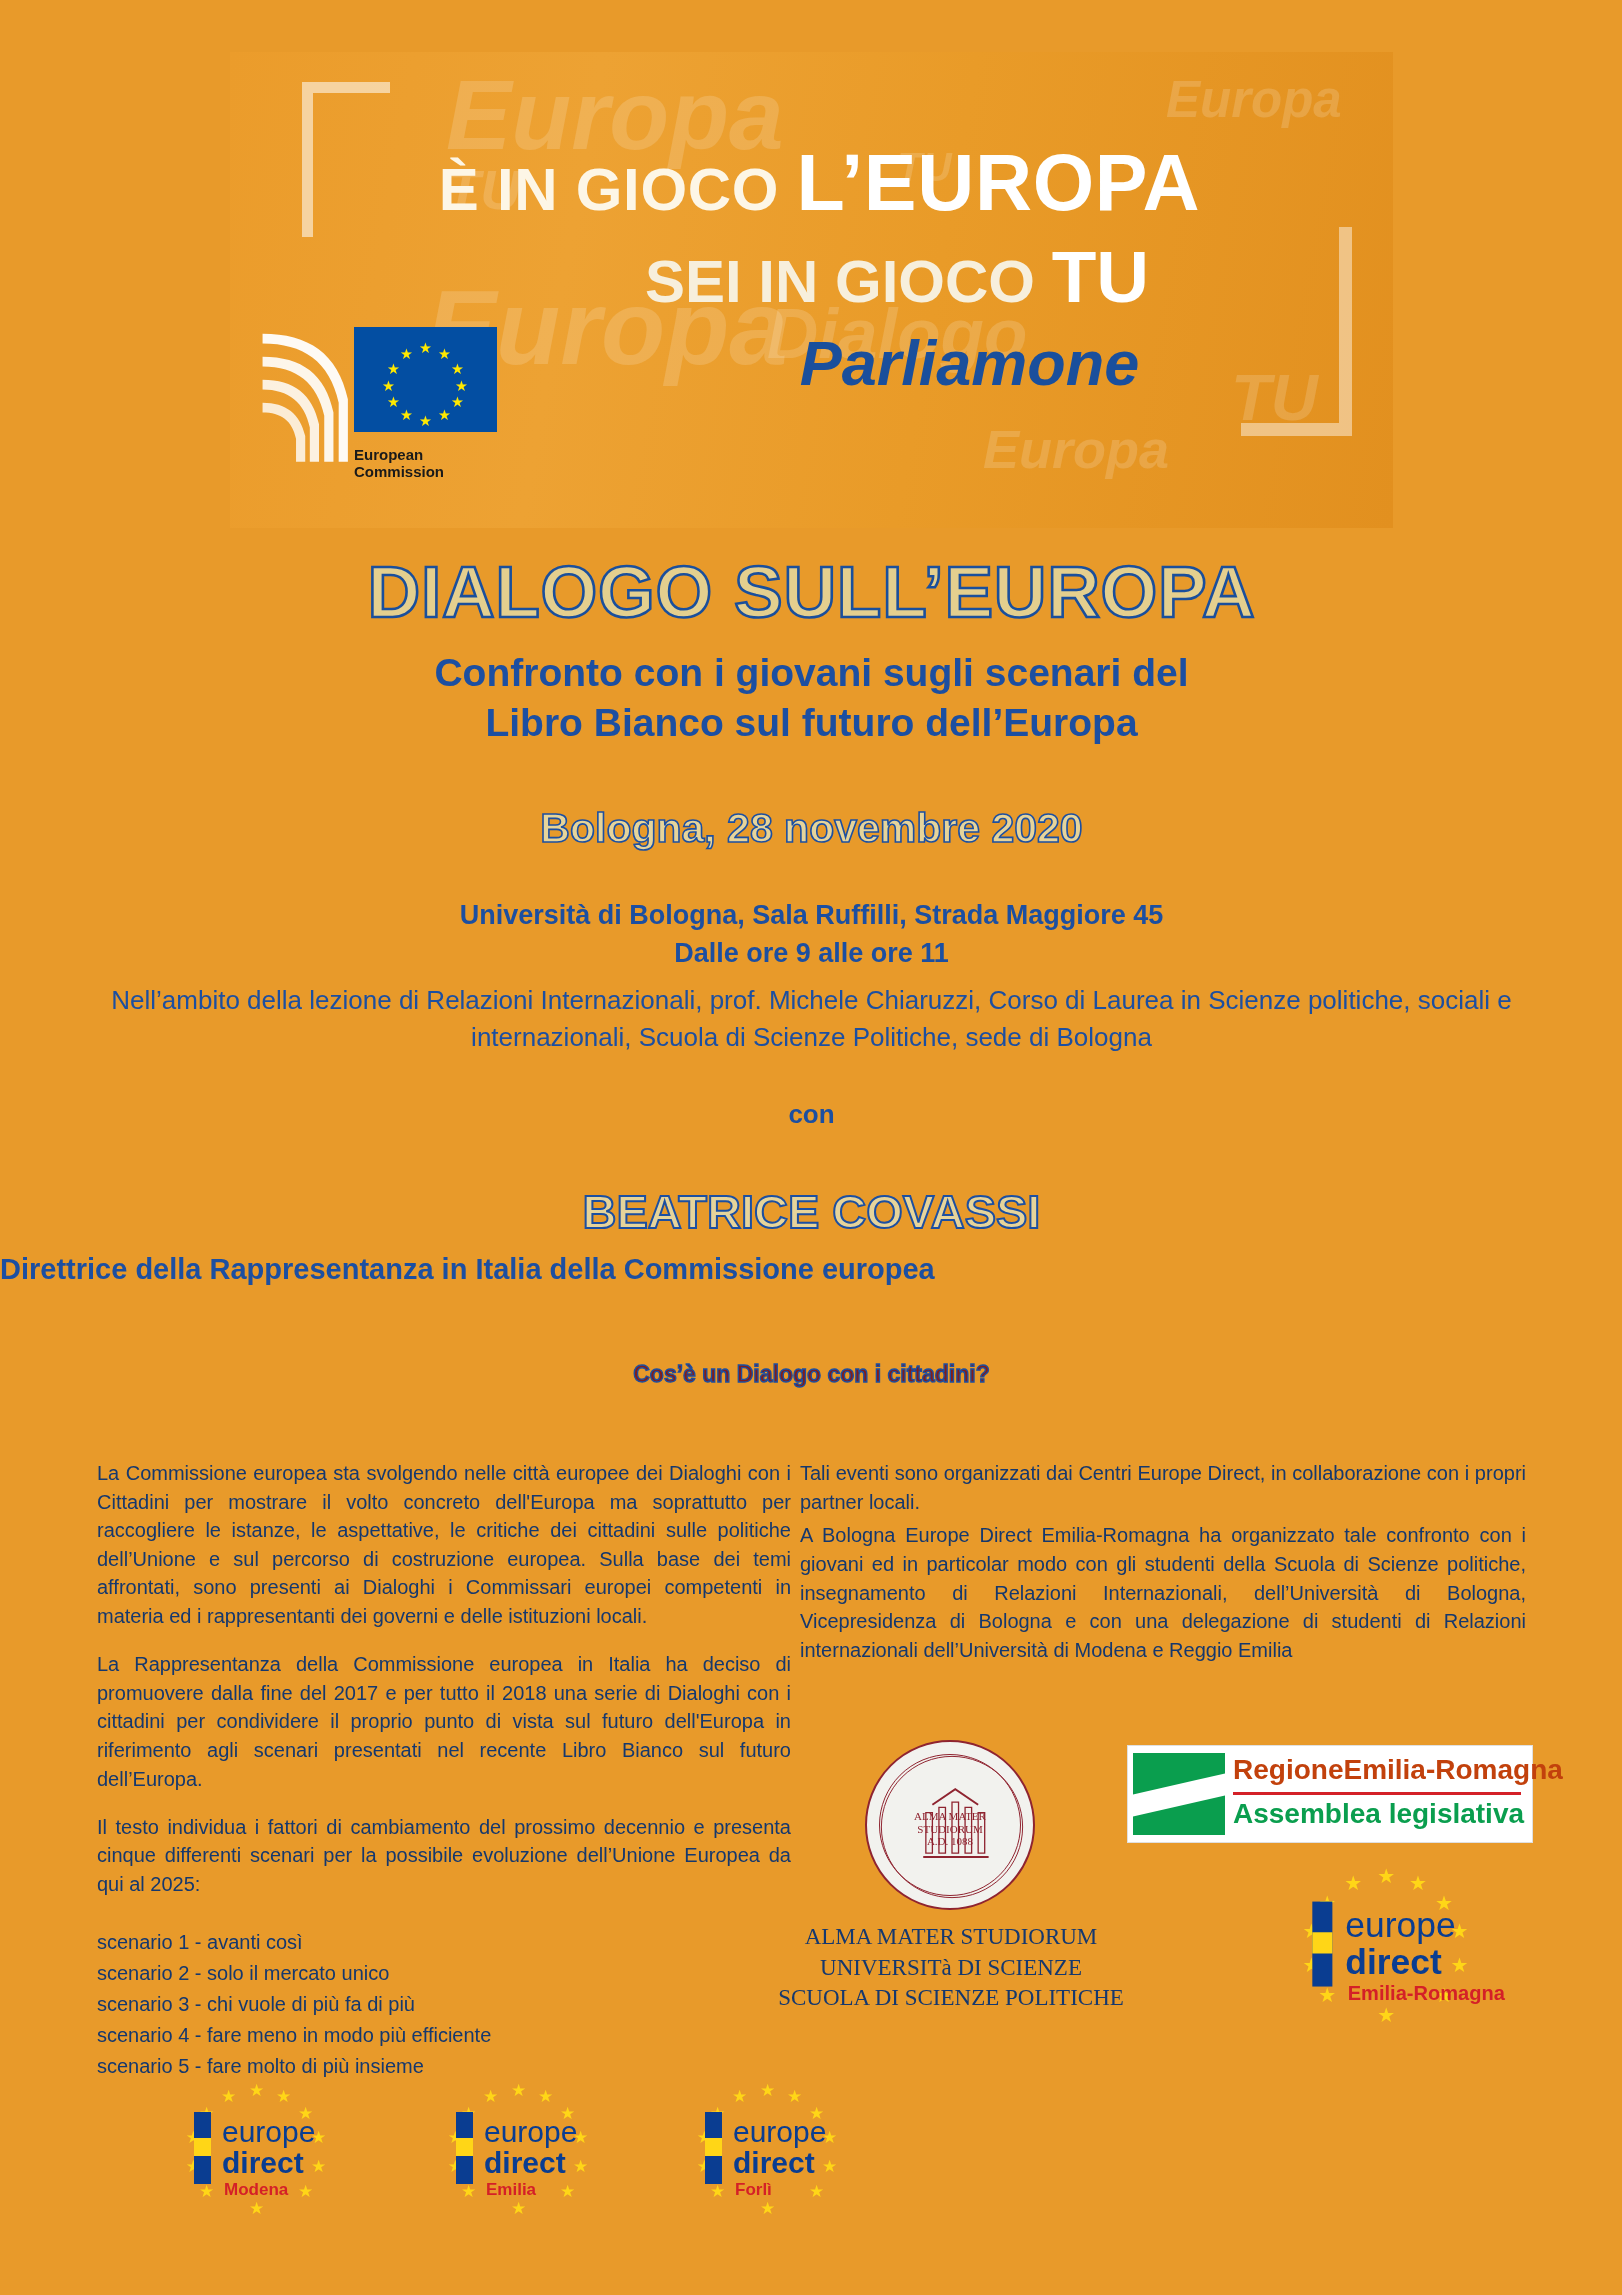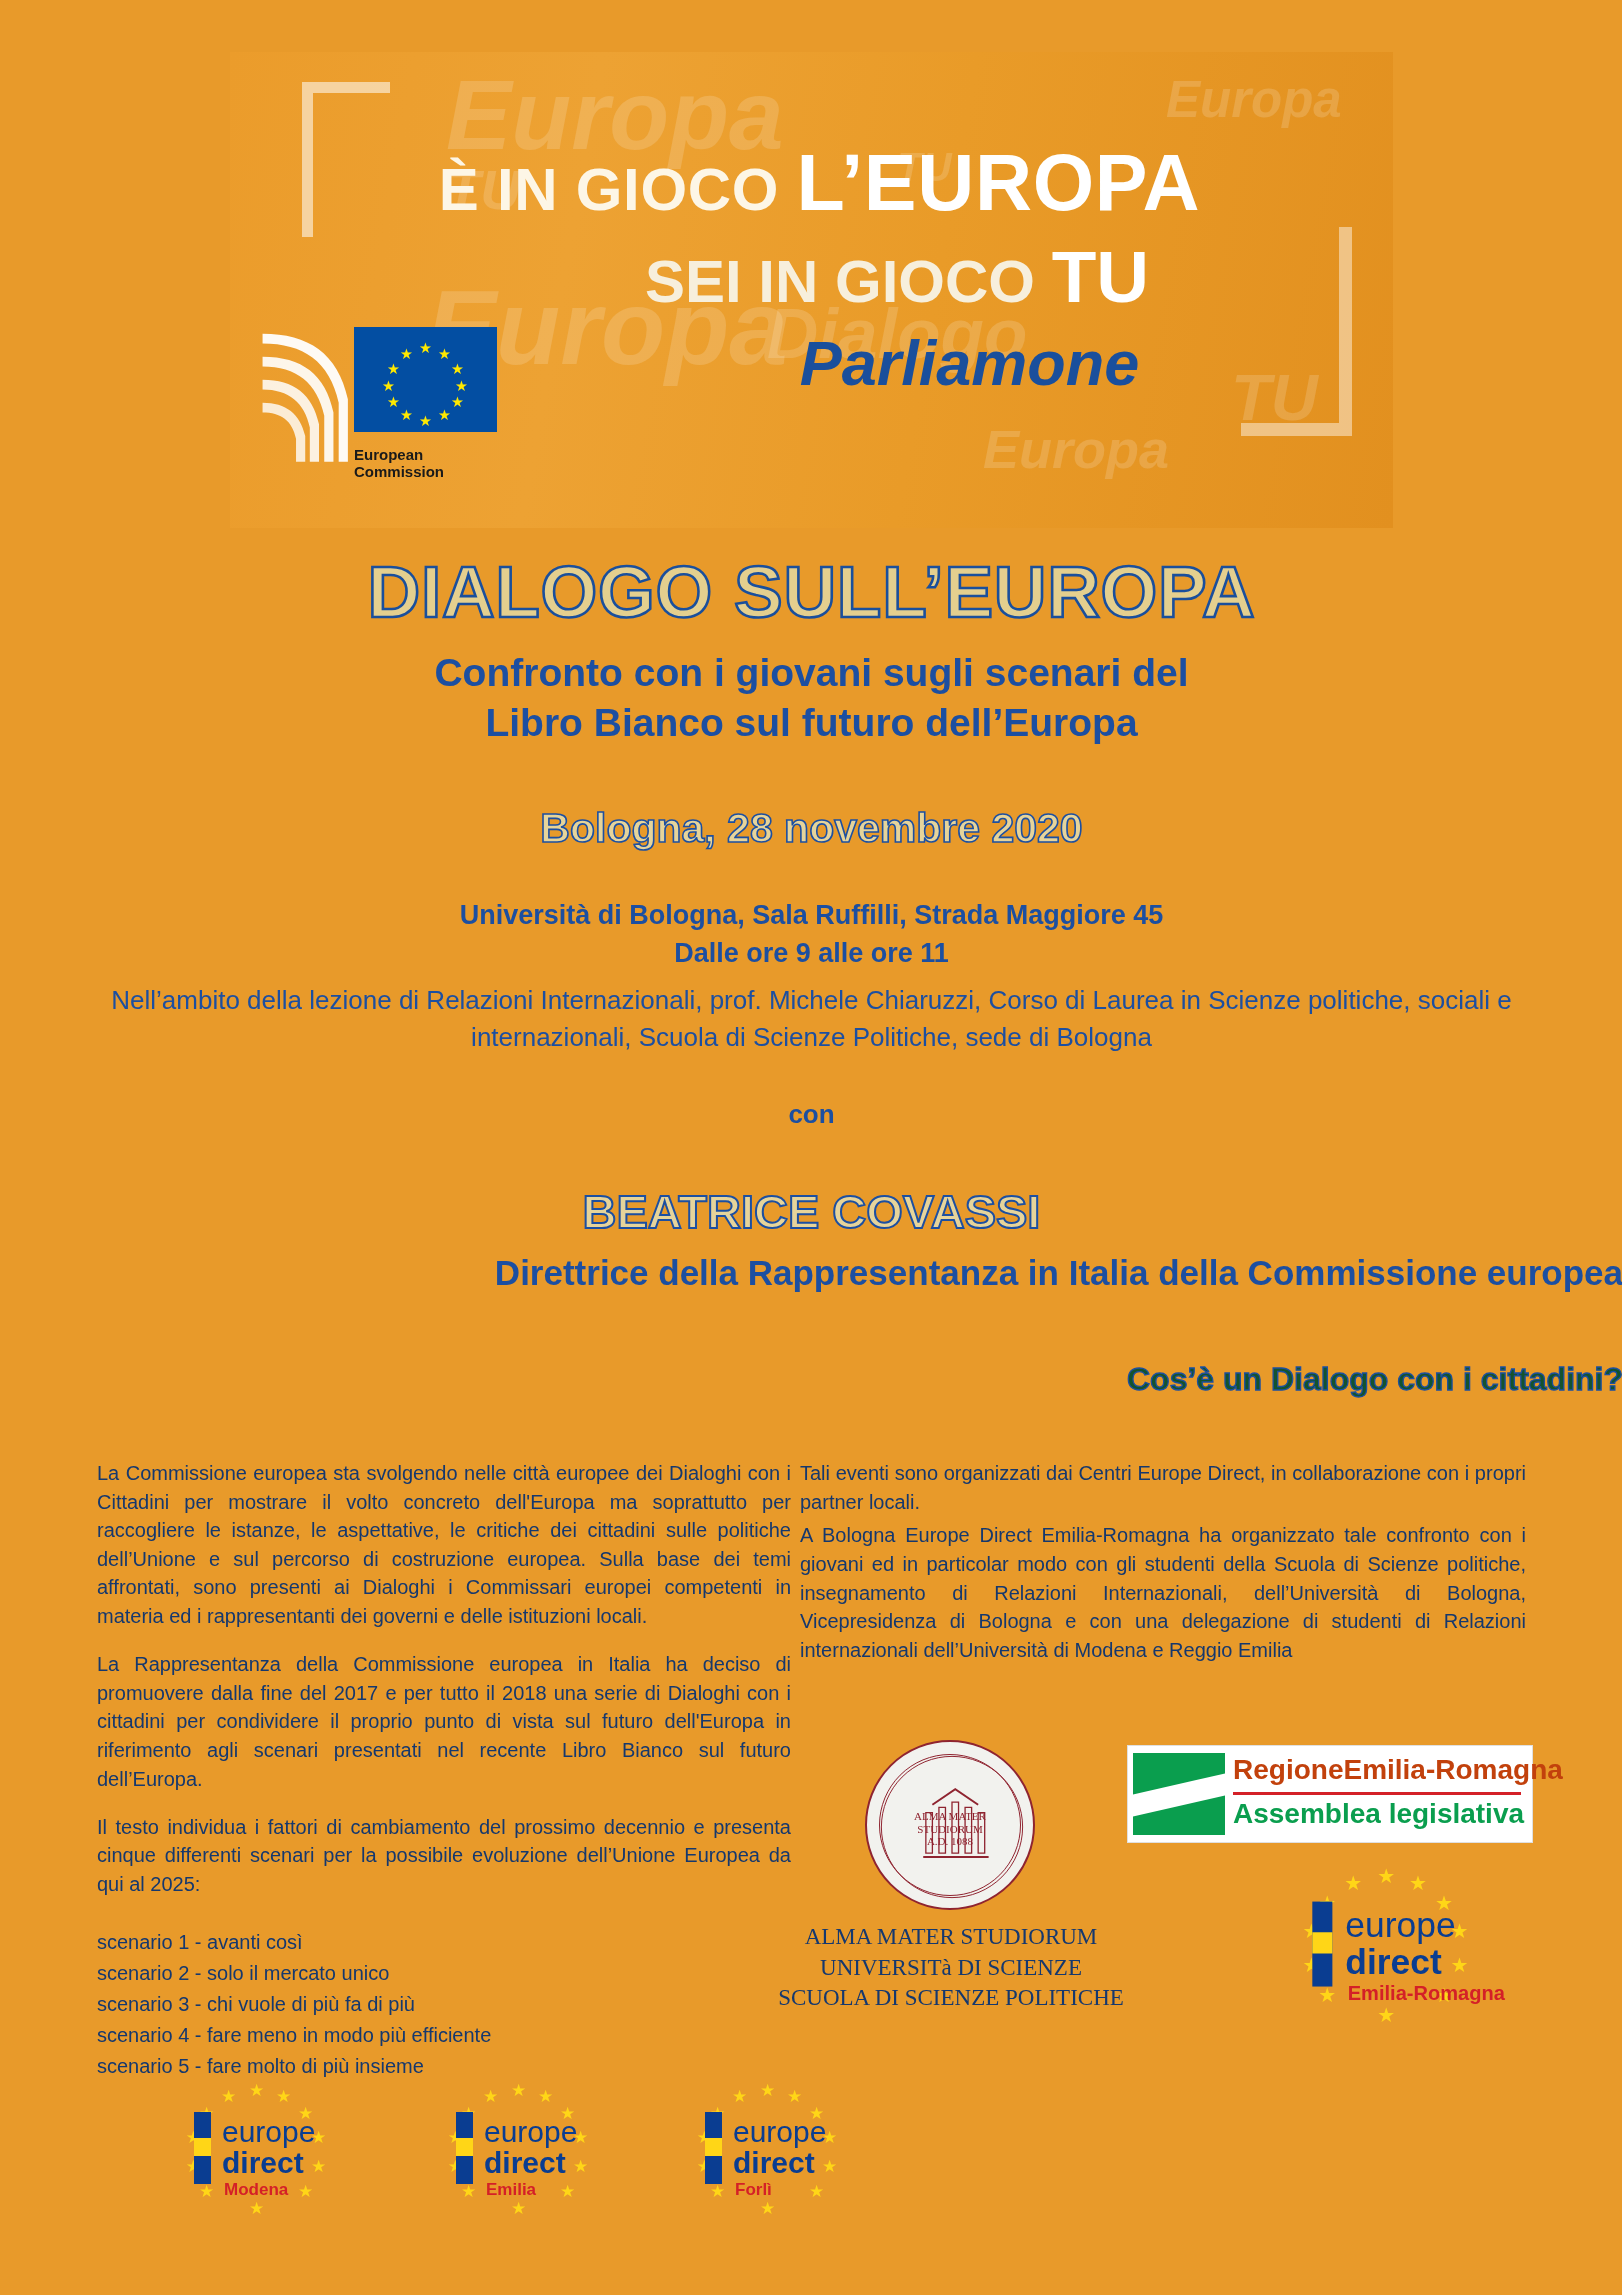--- a/index.html
+++ b/index.html
@@ -207,33 +207,33 @@
     text-align: center;
     font-size: 47px;
     font-weight: 800;
     color: #e6d49a;
     -webkit-text-stroke: 2px #1c4fa1;
   }
   .speaker-role {
     position: absolute;
     left: 0; top: 1253px;
     width: 1623px;
-    text-align: right;
-    font-size: 35px;
+    text-align: left;
+    font-size: 29px;
     font-weight: 700;
     color: #1c4fa1;
   }
   .question {
     position: absolute;
     left: 0; top: 1361px;
     width: 1623px;
-    text-align: right;
-    font-size: 32px;
+    text-align: center;
+    font-size: 23px;
     font-weight: 800;
-    color: #14532d;
+    color: #7f1d1d;
     -webkit-text-stroke: 1.3px #1c4fa1;
   }
 
   
   .col-left {
     position: absolute;
     left: 97px; top: 1459px;
     width: 694px;
     font-size: 20px;
     line-height: 1.43;

